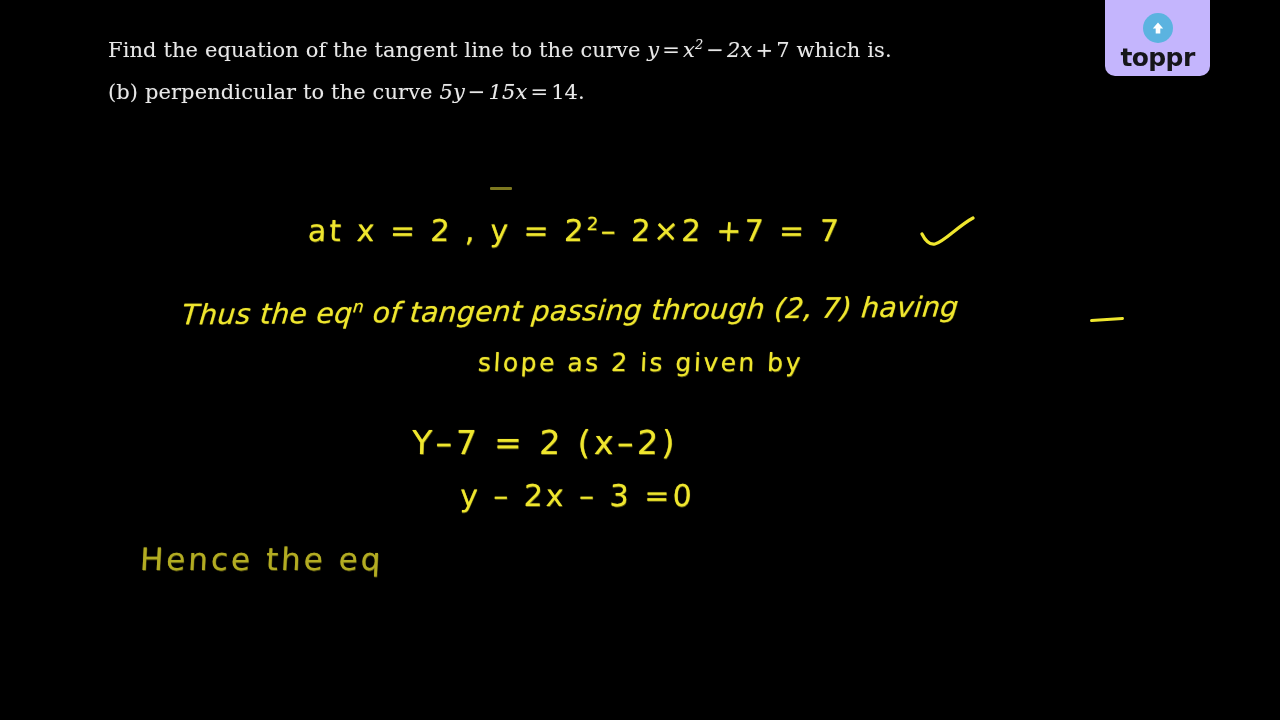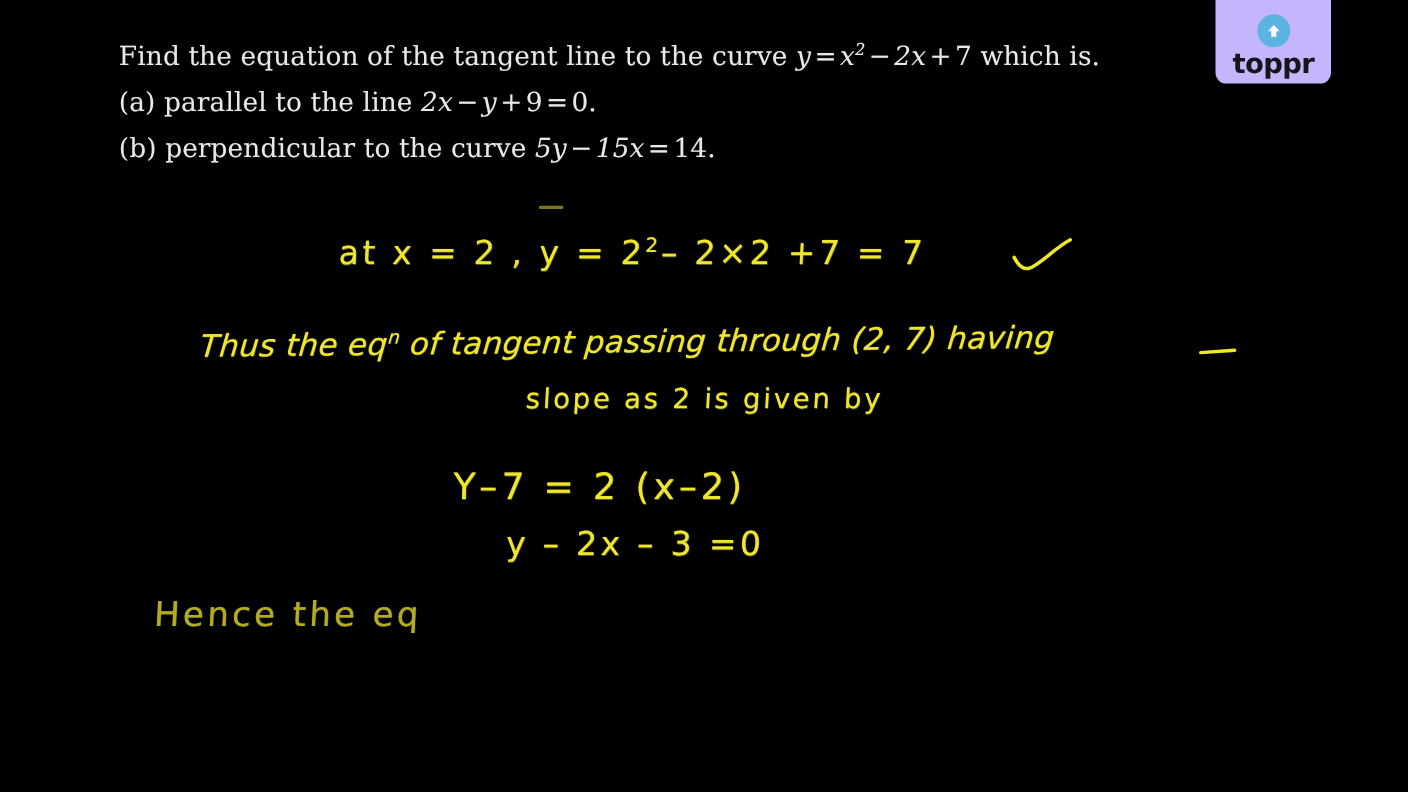--- a/index.html
+++ b/index.html
@@ -17,21 +17,21 @@
   }
 
   
   .question-block {
     position: absolute;
     left: 108px;
     top: 24px;
     width: 930px;
     color: #e8e8e8;
     font-family: "DejaVu Serif", "Liberation Serif", serif;
-    font-size: 24px;
+    font-size: 21px;
     line-height: 42px;
     letter-spacing: 0.1px;
     text-shadow: 0 0 1px rgba(255,255,255,0.25);
   }
   .question-line { white-space: nowrap; }
   .mathi {
     font-style: italic;
     font-family: "DejaVu Serif", "Liberation Serif", serif;
   }
   .mathn {
@@ -168,23 +168,20 @@
 <body>
 
 <div id="screen">
 
   <div class="question-block">
 
     <div class="question-line">
       <span class="mathn">Find the equation of the tangent line to the curve </span><span class="mathi">y</span><span class="op mathn">=</span><span class="mathi">x</span><span class="sup">2</span><span class="op mathn">−</span><span class="mathi">2x</span><span class="op mathn">+</span><span class="mathn">7</span><span class="mathn"> which is.</span>
     </div>
 
-    <div class="question-line">
-      <span class="mathn">(a) parallel to the line </span><span class="mathi">2x</span><span class="op mathn">−</span><span class="mathi">y</span><span class="op mathn">+</span><span class="mathn">9</span><span class="op mathn">=</span><span class="mathn">0</span><span class="mathn">.</span>
-    </div>
 
     <div class="question-line">
       <span class="mathn">(b) perpendicular to the curve </span><span class="mathi">5y</span><span class="op mathn">−</span><span class="mathi">15x</span><span class="op mathn">=</span><span class="mathn">14</span><span class="mathn">.</span>
     </div>
 
   </div>
 
   <div class="logo-card">
     <div class="logo-circle">
       <svg width="18" height="18" viewBox="0 0 18 18" aria-hidden="true">

